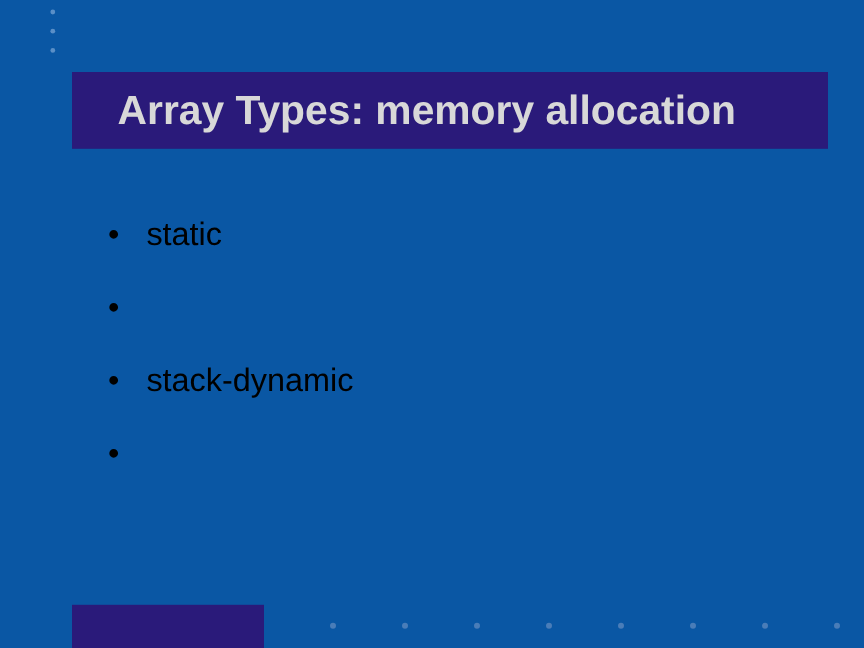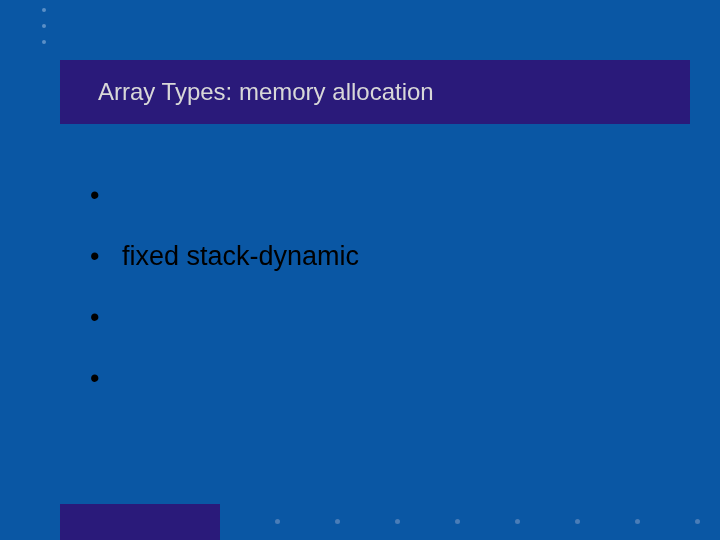--- a/index.html
+++ b/index.html
@@ -35,22 +35,22 @@
     left: 60px;
     right: 30px;
     height: 64px;
     background: #2a1a7a;
     display: flex;
     align-items: center;
     padding-left: 38px;
   }
   .title-text {
     color: #d8d8d8;
-    font-size: 24px;
-    font-weight: 400;
+    font-size: 34px;
+    font-weight: 700;
   }
   .bullets {
     position: absolute;
     top: 180px;
     left: 90px;
     right: 60px;
   }
   .bullet-item {
     display: flex;
     align-items: baseline;
@@ -94,27 +94,28 @@
   <div class="dot"></div>
 </div>
 
 <div class="title-bar">
   <span class="title-text">Array Types: memory allocation</span>
 </div>
 
 <div class="bullets">
   <div class="bullet-item">
     <span class="bullet-marker">•</span>
+    <span>static</span>
   </div>
   <div class="bullet-item">
     <span class="bullet-marker">•</span>
-    <span>fixed stack-dynamic</span>
   </div>
   <div class="bullet-item">
     <span class="bullet-marker">•</span>
+    <span>stack-dynamic</span>
   </div>
   <div class="bullet-item">
     <span class="bullet-marker">•</span>
   </div>
 </div>
 
 <div class="footer-block"></div>
 
 <div class="dots-bottom">
   <div class="dot"></div>

